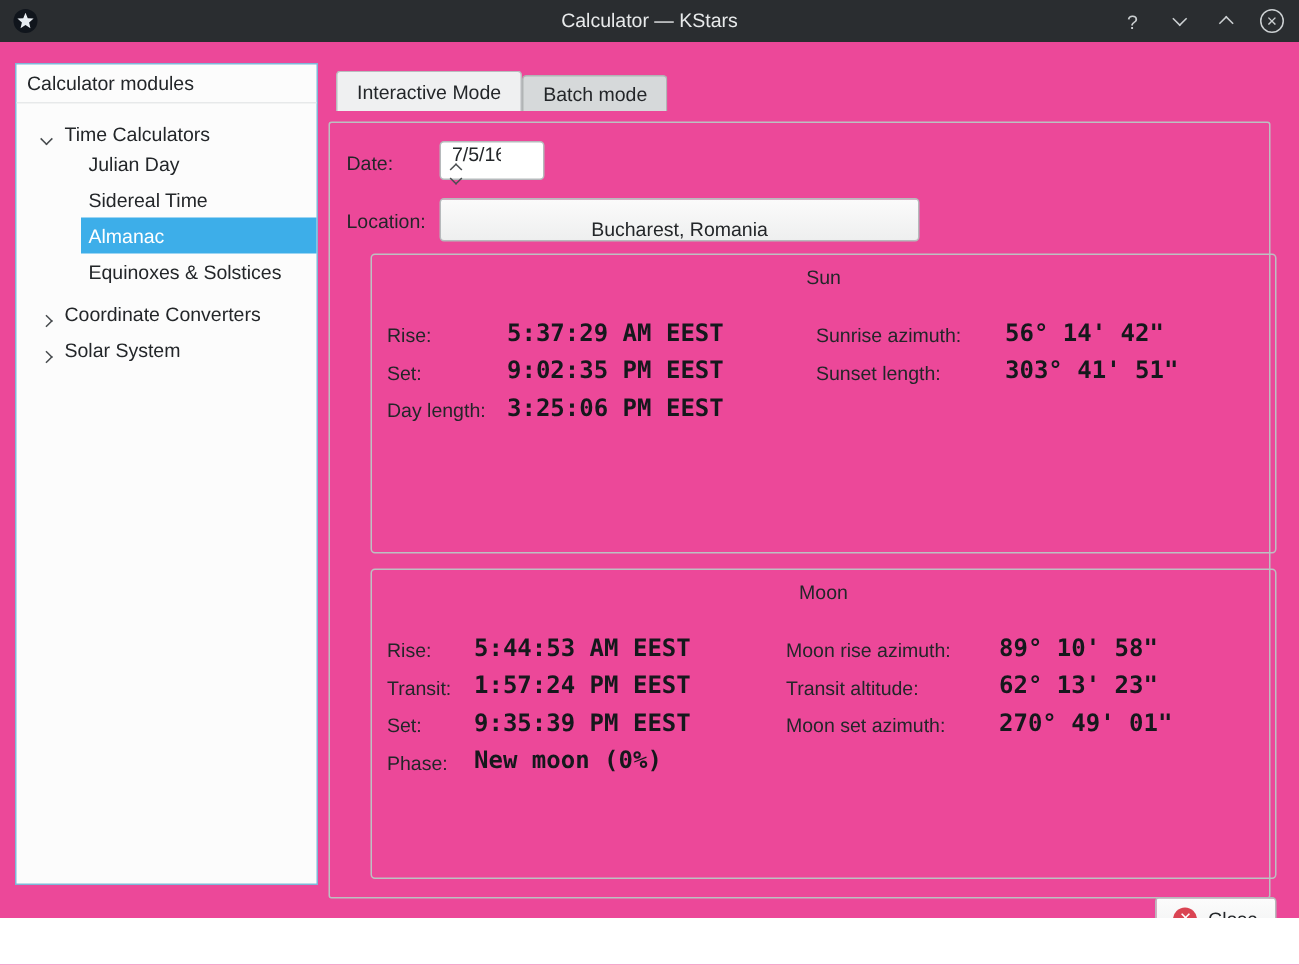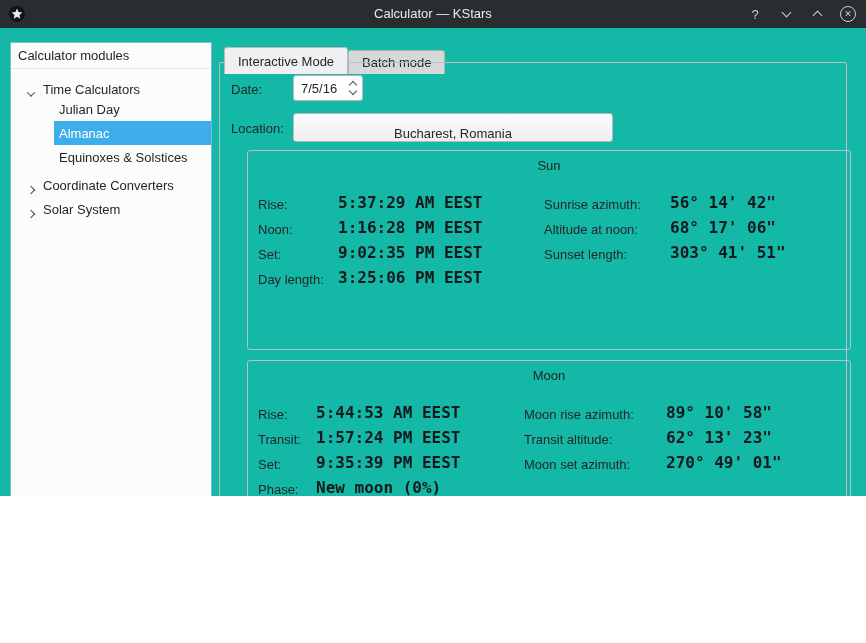--- a/index.html
+++ b/index.html
@@ -1,19 +1,19 @@
 <!DOCTYPE html>
 <html><head>
 <meta charset="utf-8">
 <style>
   * { margin:0; padding:0; box-sizing:border-box; }
   html,body { width:866px; height:643px; }
   .app {
-    position:relative; width:866px; height:496px; overflow:hidden;
-    background:#14b8a6; color:#232629;
+    position:relative; width:866px; height:612px; overflow:hidden;
+    background:#ec4899; color:#232629;
     font-family:"Liberation Sans","DejaVu Sans",sans-serif; font-size:13px;
   }
 
   
   .titlebar { position:absolute; left:0; top:0; right:0; height:28px; background:#2a2d30; }
   .app-icon { position:absolute; left:8px; top:5px; width:18px; height:18px; }
   .win-title { position:absolute; left:0; right:0; top:0; height:28px; line-height:28px;
                text-align:center; color:#e8eaeb; font-size:13px; }
   .win-controls { position:absolute; right:10px; top:0; height:28px; display:flex; align-items:center; gap:15px; }
   .tb-btn { width:16px; height:16px; display:flex; align-items:center; justify-content:center;
@@ -38,28 +38,28 @@
   .chev.collapsed { transform:rotate(-45deg); }
 
   
   .tabbar { position:absolute; left:224px; top:47px; height:27px; display:flex; align-items:flex-end; }
   .tab { padding:0 13px; display:flex; align-items:center; justify-content:center;
          border:1px solid #b9bcbe; border-bottom:none; border-radius:3px 3px 0 0; cursor:default; }
   .tab.active   { height:27px; background:#eff0f1; position:relative; z-index:3; }
   .tab.inactive { height:24px; background:#d6d9da; border-color:#b1b4b5; }
 
   
-  .main-frame { position:absolute; left:219px; top:62px; width:628px; height:518px;
+  .main-frame { position:absolute; left:219px; top:81px; width:628px; height:518px;
                 border:1px solid #bcbfc1; border-radius:2px; }
   .form-label { position:absolute; }
   .date-label { left:11px; top:19px; }
   .loc-label  { left:11px; top:58px; }
 
   .spinbox { position:absolute; left:73px; top:12px; width:70px; height:26px;
-             background:#ffffff; border:1px solid #b6babc; border-radius:3px; display:flex; }
+             background:#ffffff; border:1px solid #b6babc; border-radius:3px; display:flex;flex-direction:column; }
   .spinbox input { flex:1; width:40px; border:none; outline:none; background:transparent;
                    font-family:inherit; font-size:13px; color:#232629; padding-left:7px; }
   .spin-btns { width:19px; display:flex; flex-direction:column; align-items:center; justify-content:center; gap:4px; }
   .spin-chev { width:6px; height:6px; border-right:1.3px solid #4a4e51; border-bottom:1.3px solid #4a4e51; }
   .spin-chev.up   { transform:rotate(-135deg); margin-bottom:-2px; }
   .spin-chev.down { transform:rotate(45deg);  margin-top:-2px; }
 
   .loc-btn { position:absolute; left:73px; top:50px; width:320px; height:29px;
              background:linear-gradient(#fbfbfb,#eeefef); border:1px solid #b6babc; border-radius:3px;
              display:flex; align-items:flex-end; justify-content:center; cursor:default; }
@@ -112,20 +112,23 @@
   <div class="sidebar">
     <div class="sidebar-header">Calculator modules</div>
     <div class="tree">
       <div class="tree-row lvl0">
         <span class="chev expanded"></span>
         <span>Time Calculators</span>
       </div>
       <div class="tree-row lvl1">
         <span>Julian Day</span>
       </div>
+      <div class="tree-row lvl1">
+        <span>Sidereal Time</span>
+      </div>
       <div class="tree-row lvl1 selected">
         <span>Almanac</span>
       </div>
       <div class="tree-row lvl1">
         <span>Equinoxes &amp; Solstices</span>
       </div>
       <div class="tree-row lvl0">
         <span class="chev collapsed"></span>
         <span>Coordinate Converters</span>
       </div>
@@ -160,26 +163,20 @@
     <div class="groupbox gb-sun">
       <div class="gb-title">Sun</div>
       <div class="gb-rows">
         <div class="gb-row">
           <span class="lbl c1">Rise:</span>
           <span class="val c2">5:37:29 AM EEST</span>
           <span class="lbl c3">Sunrise azimuth:</span>
           <span class="val c4">56° 14' 42"</span>
         </div>
         <div class="gb-row">
-          <span class="lbl c1">Noon:</span>
-          <span class="val c2">1:16:28 PM EEST</span>
-          <span class="lbl c3">Altitude at noon:</span>
-          <span class="val c4">68° 17' 06"</span>
-        </div>
-        <div class="gb-row">
           <span class="lbl c1">Set:</span>
           <span class="val c2">9:02:35 PM EEST</span>
           <span class="lbl c3">Sunset length:</span>
           <span class="val c4">303° 41' 51"</span>
         </div>
         <div class="gb-row">
           <span class="lbl c1">Day length:</span>
           <span class="val c2">3:25:06 PM EEST</span>
           <span class="lbl c3"></span>
           <span class="val c4"></span>

